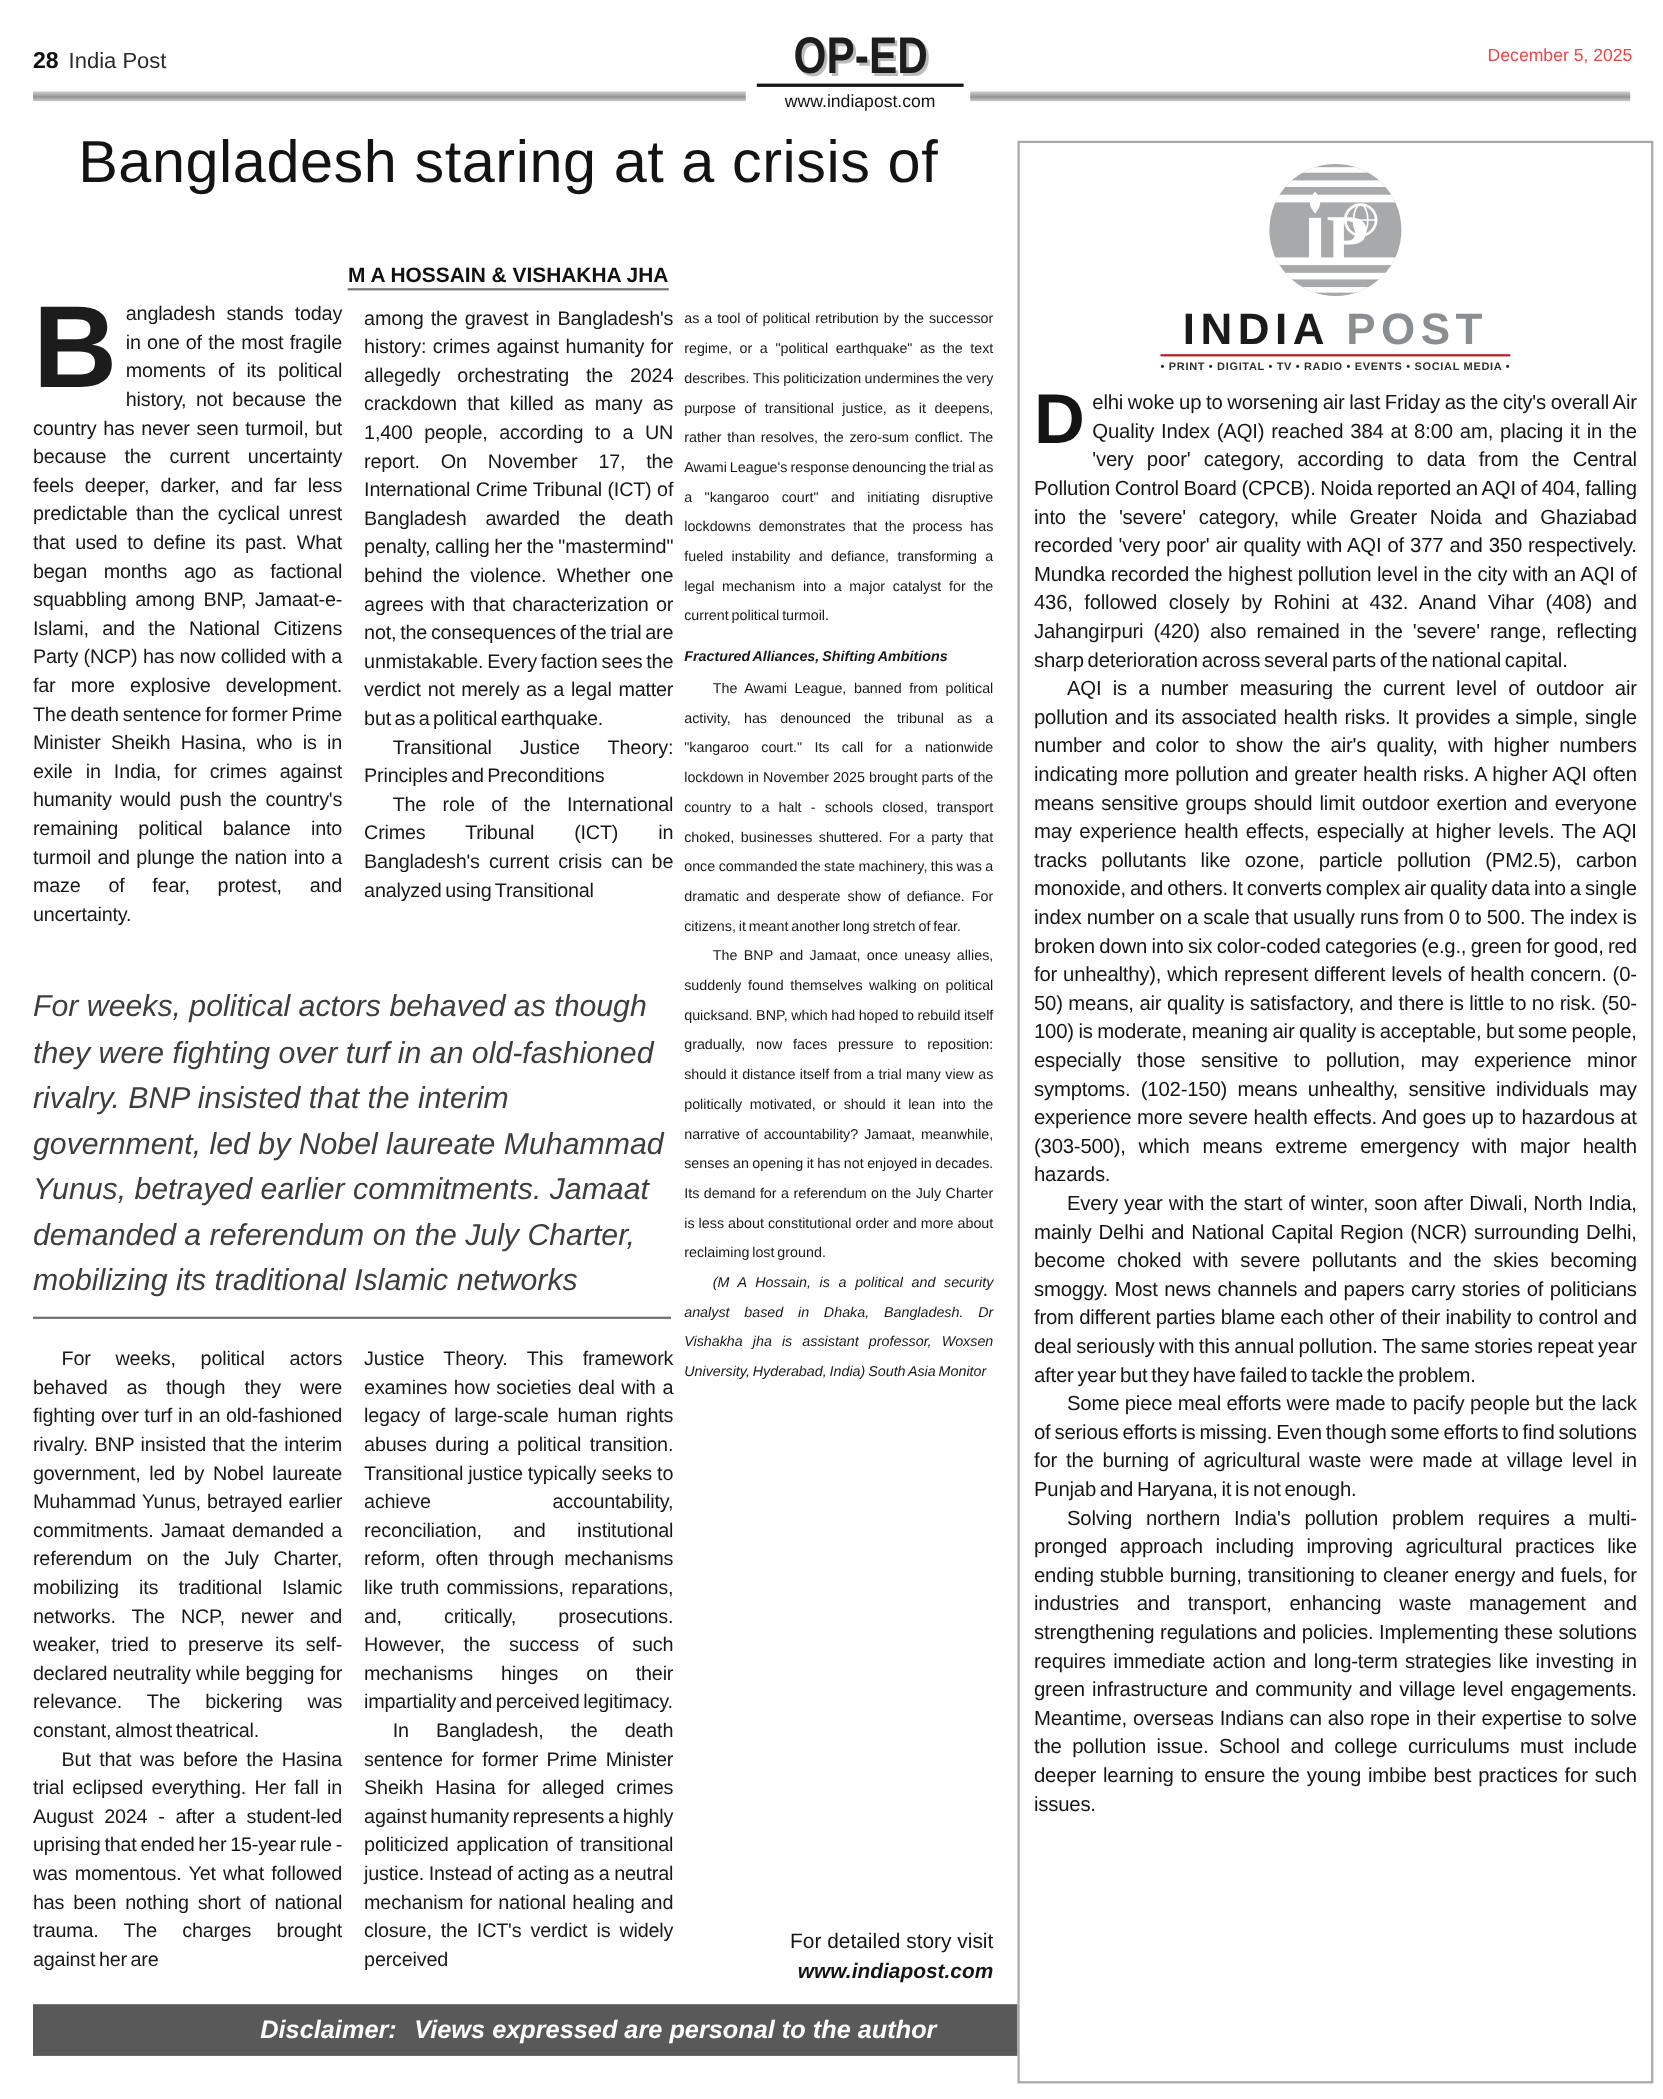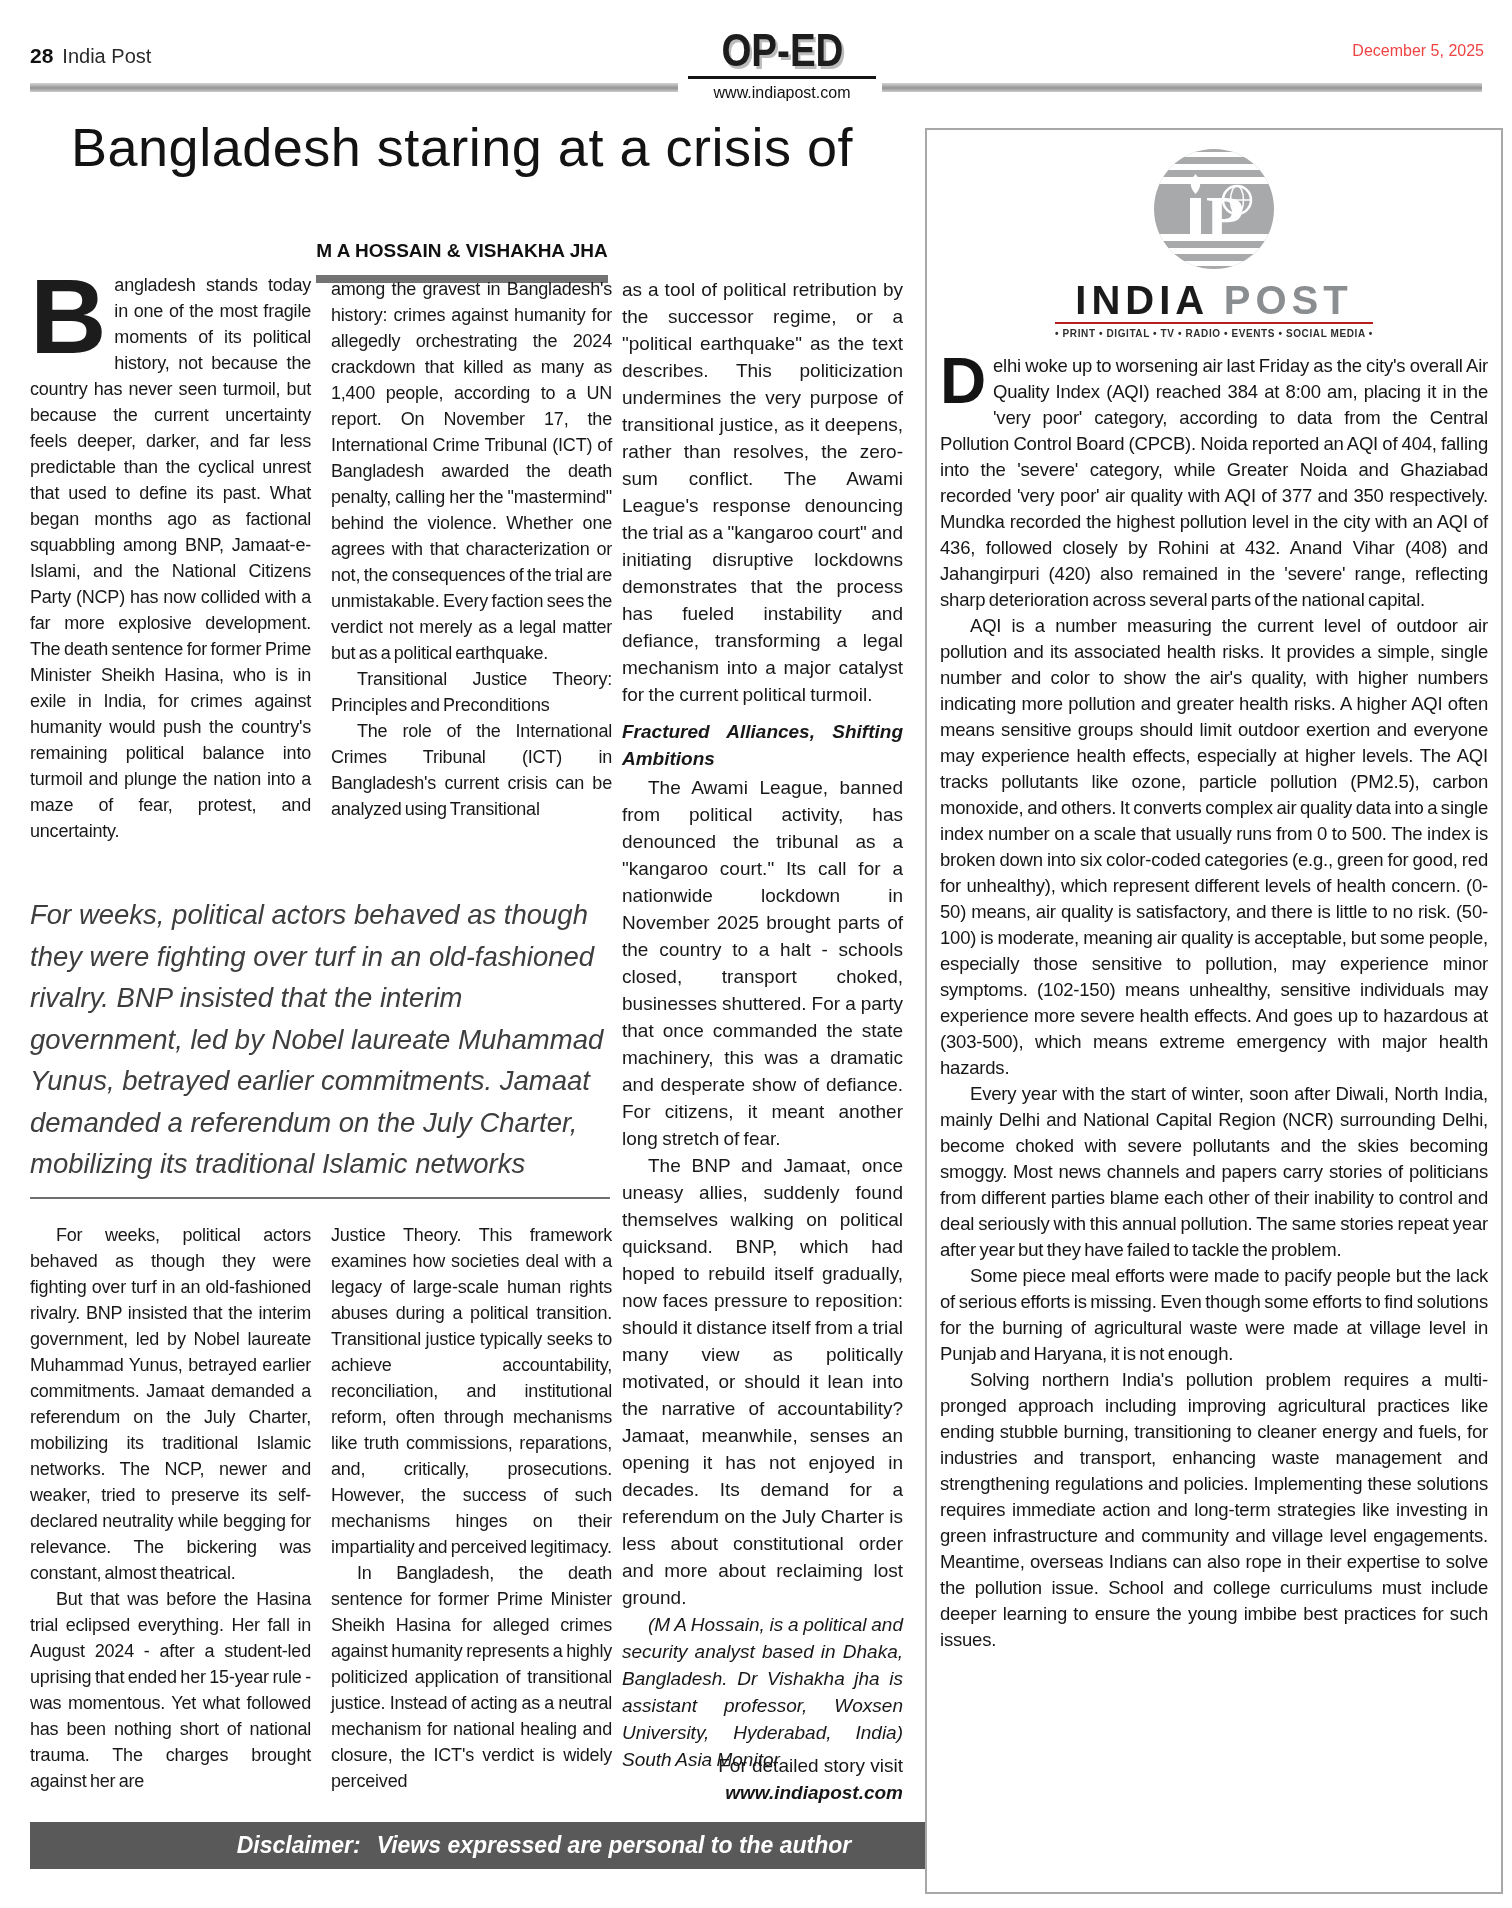--- a/index.html
+++ b/index.html
@@ -19,25 +19,25 @@
   .oped-site{font-size:16px;margin-top:5px;color:#111;}
   .band{position:absolute;top:83px;height:9px;
     background:linear-gradient(180deg,#d4d4d4,#949494 55%,#cccccc);}
   .band-left{left:30px;width:648px;}
   .band-right{left:882px;width:600px;}
   
   .title{position:absolute;left:20px;top:120px;width:884px;text-align:center;
     font-size:54px;line-height:54px;font-weight:400;letter-spacing:0.5px;color:#131313;}
   .byline{position:absolute;left:20px;top:240px;width:884px;text-align:center;
     font-size:19px;font-weight:bold;color:#111;}
-  .byline span{border-bottom:8px solid #737373;padding-bottom:14px;}
+  .byline span{border-bottom:2px solid #737373;padding-bottom:1px;}
   
   .col{position:absolute;text-align:justify;color:#181818;}
   .c12{width:281px;font-size:18px;line-height:26px;letter-spacing:-0.2px;word-spacing:-1.5px;}
-  .c3{width:281px;font-size:19px;line-height:27px;word-spacing:-1px;}
+  .c3{width:281px;font-size:13px;line-height:27px;word-spacing:-1px;}
   .col p{margin:0;}
   .col p.ind{text-indent:26px;}
   .col1a{left:30px;top:272px;}
   .col2a{left:331px;top:276px;}
   .col3{left:622px;top:276px;}
   .col1b{left:30px;top:1222px;}
   .col2b{left:331px;top:1222px;}
   .dropcap-b{float:left;font-size:106px;line-height:82px;font-weight:700;margin:3px 8px 0 0;color:#1c1c1c;}
   .subhead{font-weight:bold;font-style:italic;margin:10px 0 2px 0 !important;}
   .credit{font-style:italic;}

